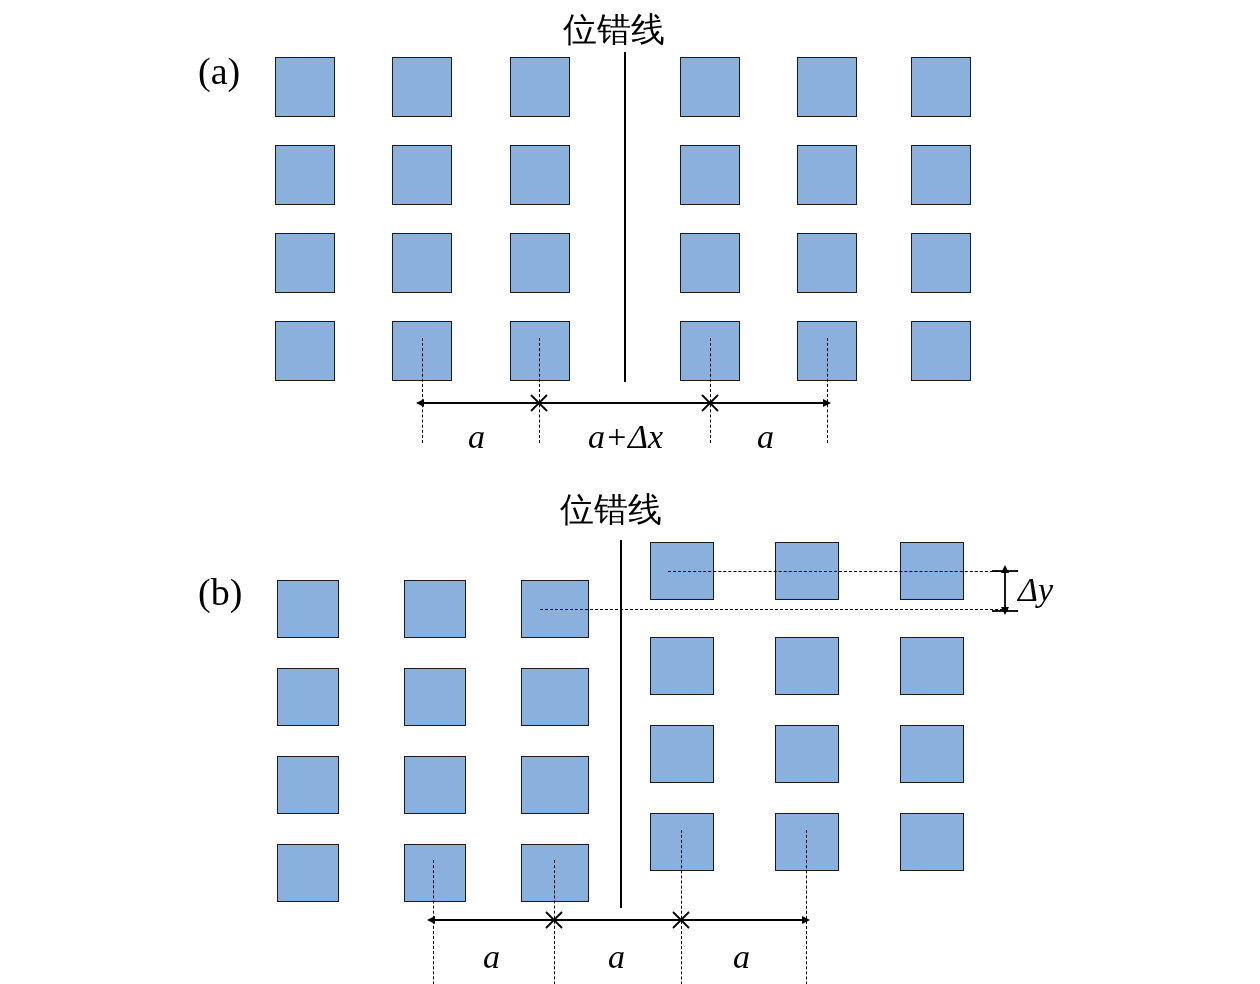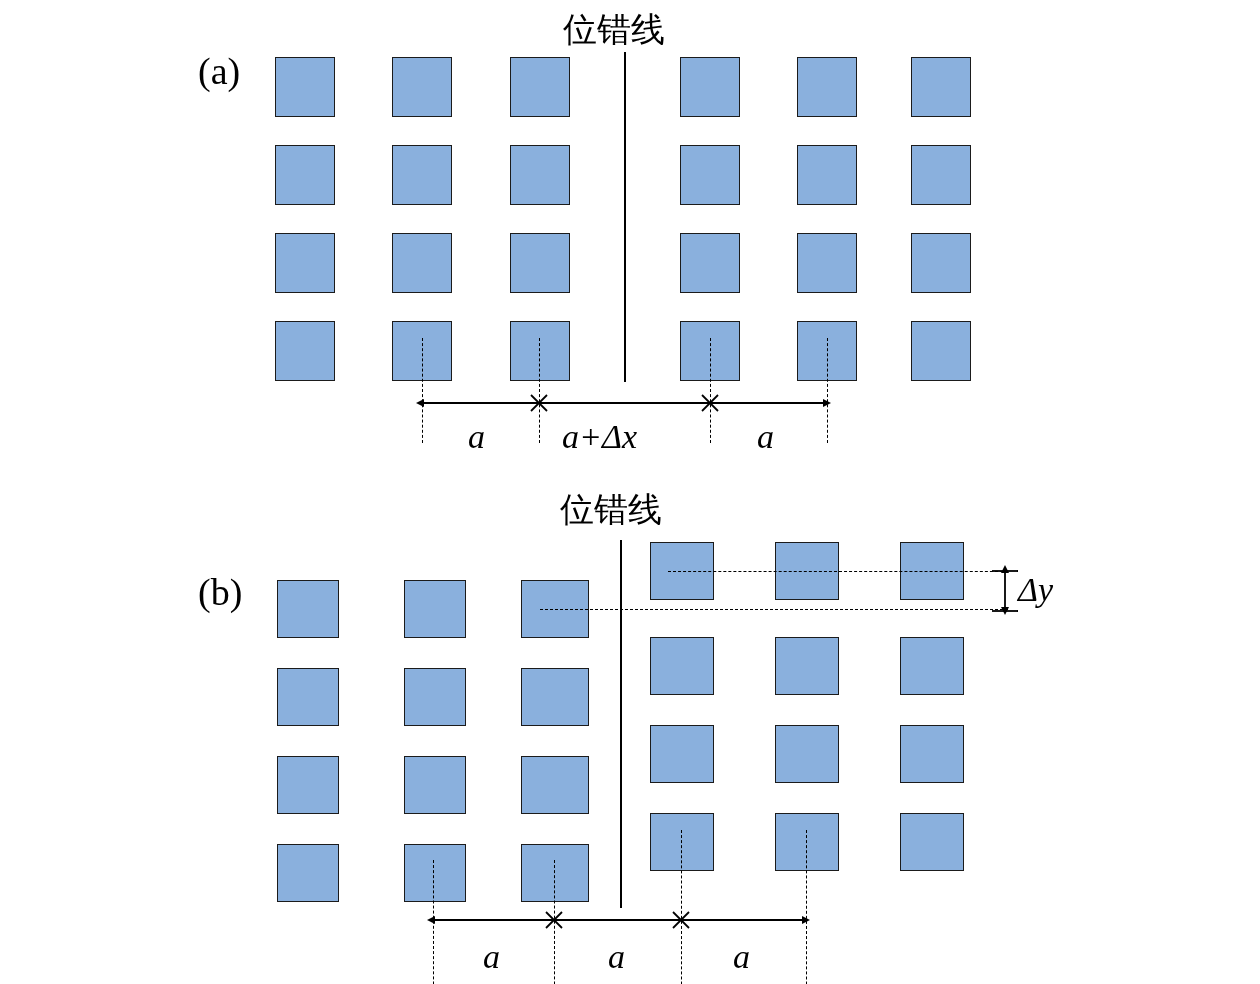--- a/index.html
+++ b/index.html
@@ -119,21 +119,21 @@
     <div class="atom" style="left:911px;top:321px;width:60px;height:60px;"></div>
 
     <div class="vline" style="left:624px;top:52px;height:330px;"></div>
 
     <div class="dash-v" style="left:422px;top:338px;height:105px;"></div>
     <div class="dash-v" style="left:539px;top:338px;height:105px;"></div>
     <div class="dash-v" style="left:710px;top:338px;height:105px;"></div>
     <div class="dash-v" style="left:827px;top:338px;height:105px;"></div>
 
     <div class="math" style="left:468px;top:420px;">a</div>
-    <div class="math" style="left:562px;top:420px;">a+Δx</div>
+    <div class="math" style="left:588px;top:420px;">a+Δx</div>
     <div class="math" style="left:757px;top:420px;">a</div>
   </div>
 
   <div class="panel" style="left:0;top:470px;width:1260px;height:514px;">
 
     <div class="cjk-label" style="left:560px;top:22px;">位错线</div>
 
     <div class="panel-label" style="left:198px;top:103px;">(b)</div>
 
     <div class="atom" style="left:277px;top:110px;width:62px;height:58px;"></div>

